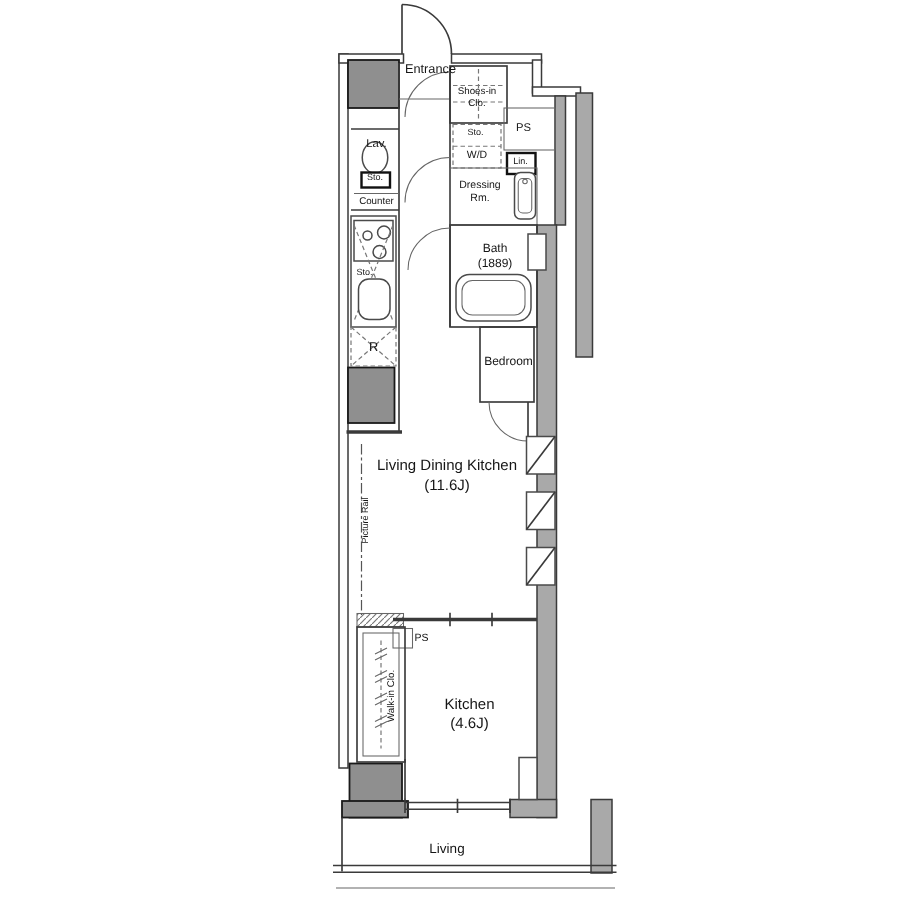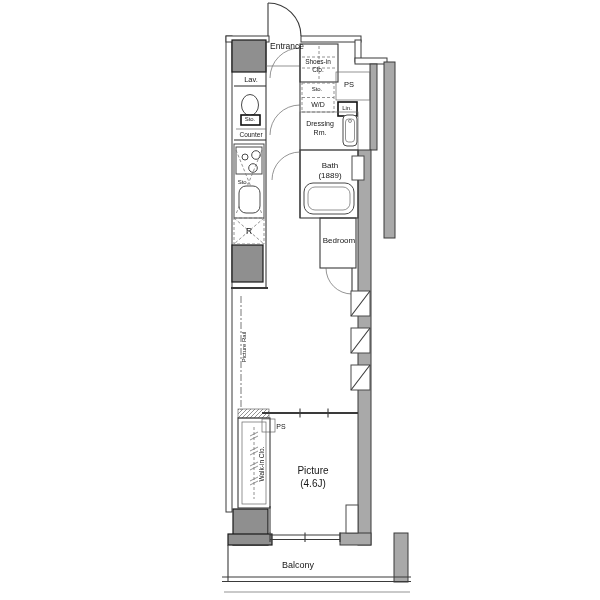--- a/index.html
+++ b/index.html
@@ -154,30 +154,32 @@
     </g>
   </svg>
 
   <div class="lbl s85" style="left:287px;top:46px">Entrance</div>
   <div class="lbl s65" style="left:318px;top:66px">Shoes-in
 Clo.</div>
   <div class="lbl s75" style="left:349px;top:85px">PS</div>
   <div class="lbl s6" style="left:317px;top:90px">Sto.</div>
   <div class="lbl s7" style="left:318px;top:105px">W/D</div>
   <div class="lbl s6" style="left:347px;top:109px">Lin.</div>
-  <div class="lbl s75" style="left:251px;top:80px">Lav.</div>
+  <div class="lbl s75" style="left:251px;top:96px">Lav.</div>
   <div class="lbl s6" style="left:250px;top:120px">Sto.</div>
   <div class="lbl s65" style="left:251px;top:135px">Counter</div>
   <div class="lbl s7" style="left:320px;top:129px">Dressing
 Rm.</div>
   <div class="lbl s8" style="left:330px;top:171px">Bath
 (1889)</div>
   <div class="lbl s6" style="left:243px;top:183px">Sto.</div>
   <div class="lbl s85" style="left:249px;top:231px">R</div>
   <div class="lbl s8" style="left:339px;top:241px">Bedroom</div>
+  <div class="lbl s10" style="left:298px;top:318px">Living Dining Kitchen
+(11.6J)</div>
   <div class="lbl s6 v" style="left:245px;top:347px">Picture Rail</div>
   <div class="lbl s7" style="left:281px;top:427px">PS</div>
   <div class="lbl s65 v" style="left:262px;top:464px">Walk-in Clo.</div>
-  <div class="lbl s10" style="left:313px;top:477px">Picture
+  <div class="lbl s10" style="left:313px;top:477px">Kitchen
 (4.6J)</div>
-  <div class="lbl s9" style="left:298px;top:566px">Balcony</div>
+  <div class="lbl s9" style="left:298px;top:566px">Living</div>
 
 </div>
 
 </body></html>

